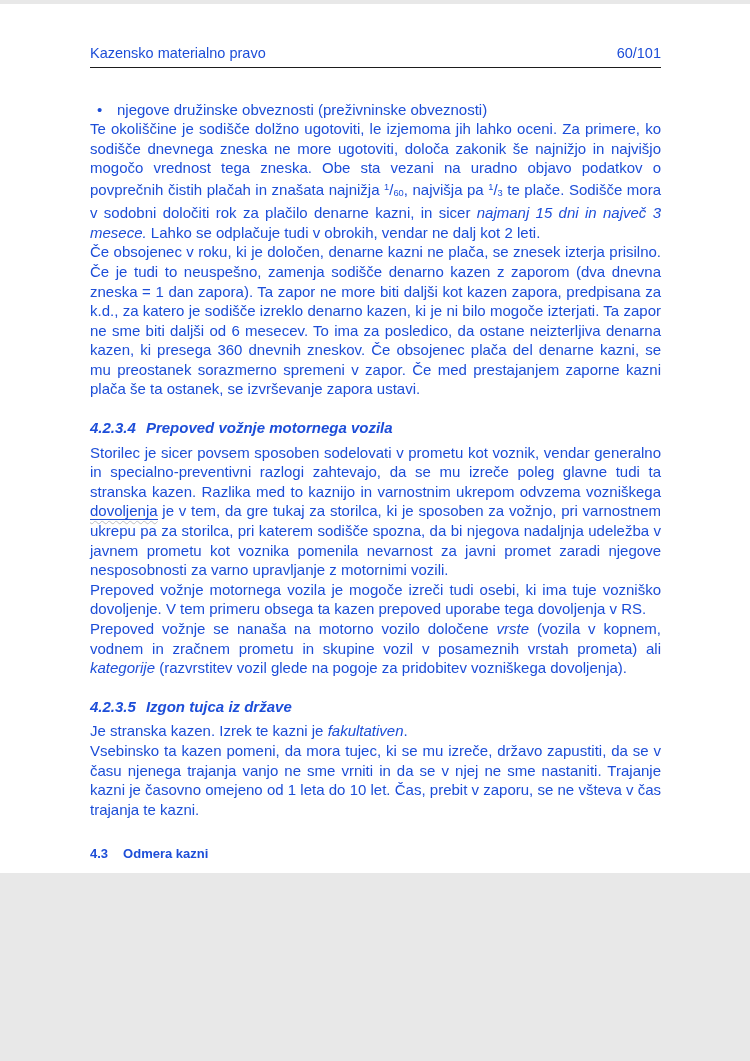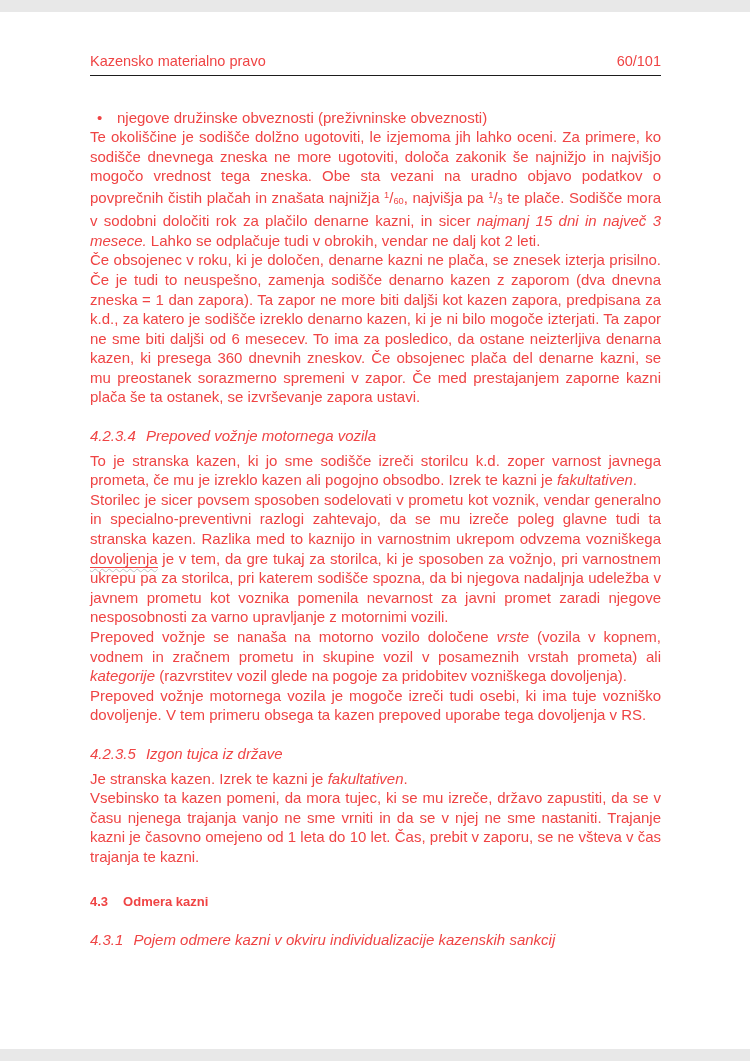--- a/index.html
+++ b/index.html
@@ -1,25 +1,25 @@
 <!DOCTYPE html>
 <html><head>
 <meta charset="utf-8">
 <style>
   html, body { margin: 0; padding: 0; background: #e8e8e8; }
   .page {
     position: relative;
     width: 750px;
-    height: 1037px;
-    margin: 12px auto;
+    height: 869px;
+    margin: 4px auto;
     background: #ffffff;
     box-sizing: border-box;
     padding: 40px 89px 0 90px;
     font-family: "Liberation Sans", "DejaVu Sans", sans-serif;
-    color: #ef4444;
+    color: #1d4ed8;
     font-size: 15px;
     line-height: 19.6px;
   }
   .page-header {
     display: flex;
     justify-content: space-between;
     align-items: flex-end;
     border-bottom: 1.2px solid #1d1d1d;
     padding-bottom: 3px;
     font-size: 14.5px;
@@ -37,21 +37,21 @@
     left: 7px;
     top: 0;
   }
   .h2 {
     font-weight: bold;
     font-size: 13px;
     margin: 25px 0 7px 0;
   }
   .h2 .hnum { margin-right: 15px; }
   .h3 {
-    font-weight: normal;
+    font-weight: bold;
     font-style: italic;
     font-size: 15px;
     margin: 19px 0 5px 0;
   }
   .h3 .hnum { margin-right: 10px; }
   
   .r-b { font-weight: normal; }
   .r-i { font-style: italic; }
   .r-u { text-decoration-thickness: 1px; text-underline-offset: 2.5px; }
   .r-w {
@@ -69,23 +69,22 @@
 <div class="page">
   <div class="page-header">
     <span>Kazensko materialno pravo</span>
     <span>60/101</span>
   </div>
   <div class="doc-body">
       <div class="para bullet"><span>njegove družinske obveznosti (preživninske obveznosti)</span></div>
       <div class="para"><span>Te okoliščine je sodišče dolžno ugotoviti, le izjemoma jih lahko oceni. Za primere, ko sodišče dnevnega zneska ne more ugotoviti, določa zakonik še najnižjo in najvišjo mogočo vrednost tega zneska. Obe sta vezani na uradno objavo podatkov o povprečnih čistih plačah in znašata </span><span class="r-u">najnižja </span><span class="r-u r-sup">1</span><span class="r-u">/</span><span class="r-u r-sub">60</span><span class="r-u">, najvišja pa </span><span class="r-u r-sup">1</span><span class="r-u">/</span><span class="r-u r-sub">3</span><span class="r-u"> te plače</span><span>. Sodišče mora v sodobni določiti </span><span class="r-b">rok za plačilo denarne kazni</span><span>, in sicer </span><span class="r-i r-u">najmanj 15 dni in največ 3 mesece.</span><span> Lahko se odplačuje tudi </span><span class="r-u">v obrokih</span><span>, vendar ne dalj kot 2 leti.</span></div>
       <div class="para"><span>Če obsojenec v roku, ki je določen, denarne kazni ne plača, se znesek </span><span class="r-u">izterja prisilno</span><span>. Če je tudi to neuspešno, </span><span class="r-u">zamenja sodišče denarno kazen z zaporom</span><span> (dva dnevna zneska = 1 dan zapora). Ta zapor ne more biti daljši kot kazen zapora, predpisana za k.d., za katero je sodišče izreklo denarno kazen, ki je ni bilo mogoče izterjati. Ta zapor ne sme biti daljši od 6 mesecev. To ima za posledico, da ostane </span><span class="r-u">neizterljiva</span><span> denarna kazen, ki presega 360 dnevnih zneskov. Če obsojenec plača del denarne kazni, se mu preostanek sorazmerno spremeni v zapor. Če med prestajanjem zaporne kazni plača še ta ostanek, se izvrševanje zapora ustavi.</span></div>
       <div class="h3"><span class="hnum">4.2.3.4</span><span>Prepoved vožnje motornega vozila</span></div>
-      <div class="para"><span>To je </span><span class="r-u">stranska kazen</span><span>, ki jo sme sodišče izreči storilcu k.d. zoper varnost javnega prometa, če mu je izreklo kazen ali pogojno obsodbo. </span><span class="r-u">Izrek te kazni je </span><span class="r-u r-i">fakultativen</span><span>.</span></div>
       <div class="para"><span>Storilec je sicer povsem sposoben sodelovati v prometu kot voznik, vendar generalno in specialno-preventivni razlogi zahtevajo, da se mu izreče poleg glavne tudi ta stranska kazen. </span><span class="r-u">Razlika med to kaznijo in varnostnim ukrepom odvzema vozniškega </span><span class="r-w">dovoljenja</span><span> je v tem, da gre tukaj za storilca, ki je sposoben za vožnjo, pri varnostnem ukrepu pa za storilca, pri katerem sodišče spozna, da bi njegova nadaljnja udeležba v javnem prometu kot voznika pomenila nevarnost za javni promet zaradi njegove nesposobnosti za varno upravljanje z motornimi vozili.</span></div>
+      <div class="para"><span class="r-u">Prepoved vožnje motornega vozila je mogoče izreči tudi osebi, ki ima tuje vozniško dovoljenje</span><span>. V tem primeru obsega ta kazen prepoved uporabe tega dovoljenja v RS.</span></div>
       <div class="para"><span>Prepoved vožnje se nanaša na motorno vozilo določene </span><span class="r-i r-u">vrste</span><span> (vozila v kopnem, vodnem in zračnem prometu in skupine vozil v posameznih vrstah prometa) ali </span><span class="r-i r-u">kategorije</span><span> (razvrstitev vozil glede na pogoje za pridobitev vozniškega dovoljenja).</span></div>
-      <div class="para"><span class="r-u">Prepoved vožnje motornega vozila je mogoče izreči tudi osebi, ki ima tuje vozniško dovoljenje</span><span>. V tem primeru obsega ta kazen prepoved uporabe tega dovoljenja v RS.</span></div>
       <div class="h3"><span class="hnum">4.2.3.5</span><span>Izgon tujca iz države</span></div>
       <div class="para"><span>Je </span><span class="r-u">stranska kazen</span><span>. Izrek te kazni je </span><span class="r-i r-u">fakultativen</span><span>.</span></div>
       <div class="para"><span>Vsebinsko ta kazen pomeni, da mora tujec, ki se mu izreče, državo zapustiti, da se v času njenega trajanja vanjo ne sme vrniti in da se v njej ne sme nastaniti. Trajanje kazni je časovno omejeno </span><span class="r-u">od 1 leta do 10 let.</span><span> Čas, prebit v zaporu, se ne všteva v čas trajanja te kazni.</span></div>
       <div class="h2"><span class="hnum">4.3</span><span>Odmera kazni</span></div>
       <div class="h3"><span class="hnum">4.3.1</span><span>Pojem odmere kazni v okviru individualizacije kazenskih sankcij</span></div>
     </div>
 </div>
 
 </body></html>

